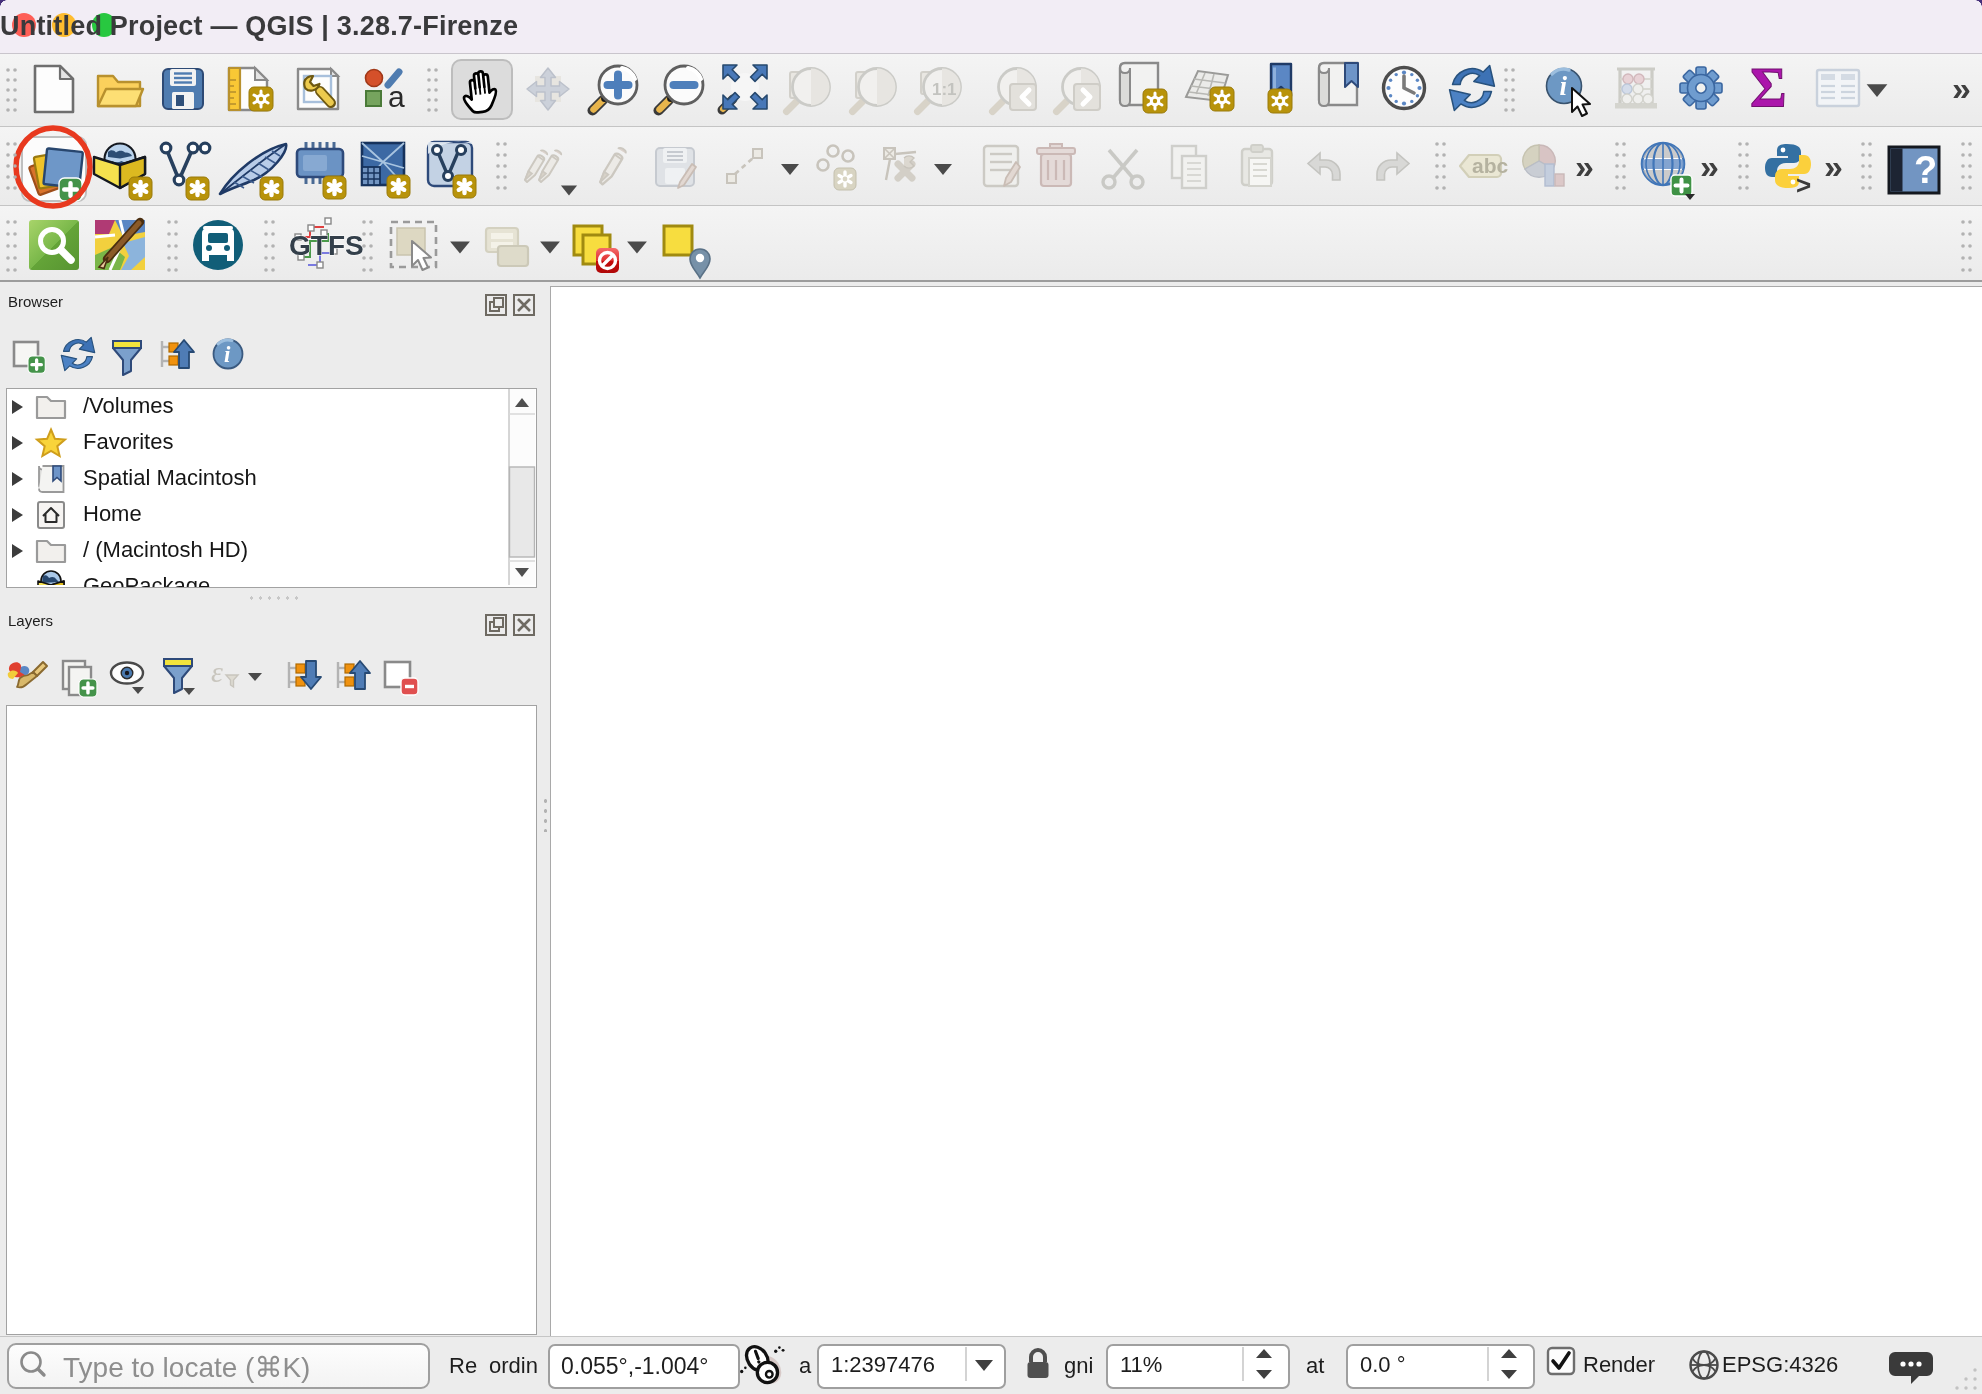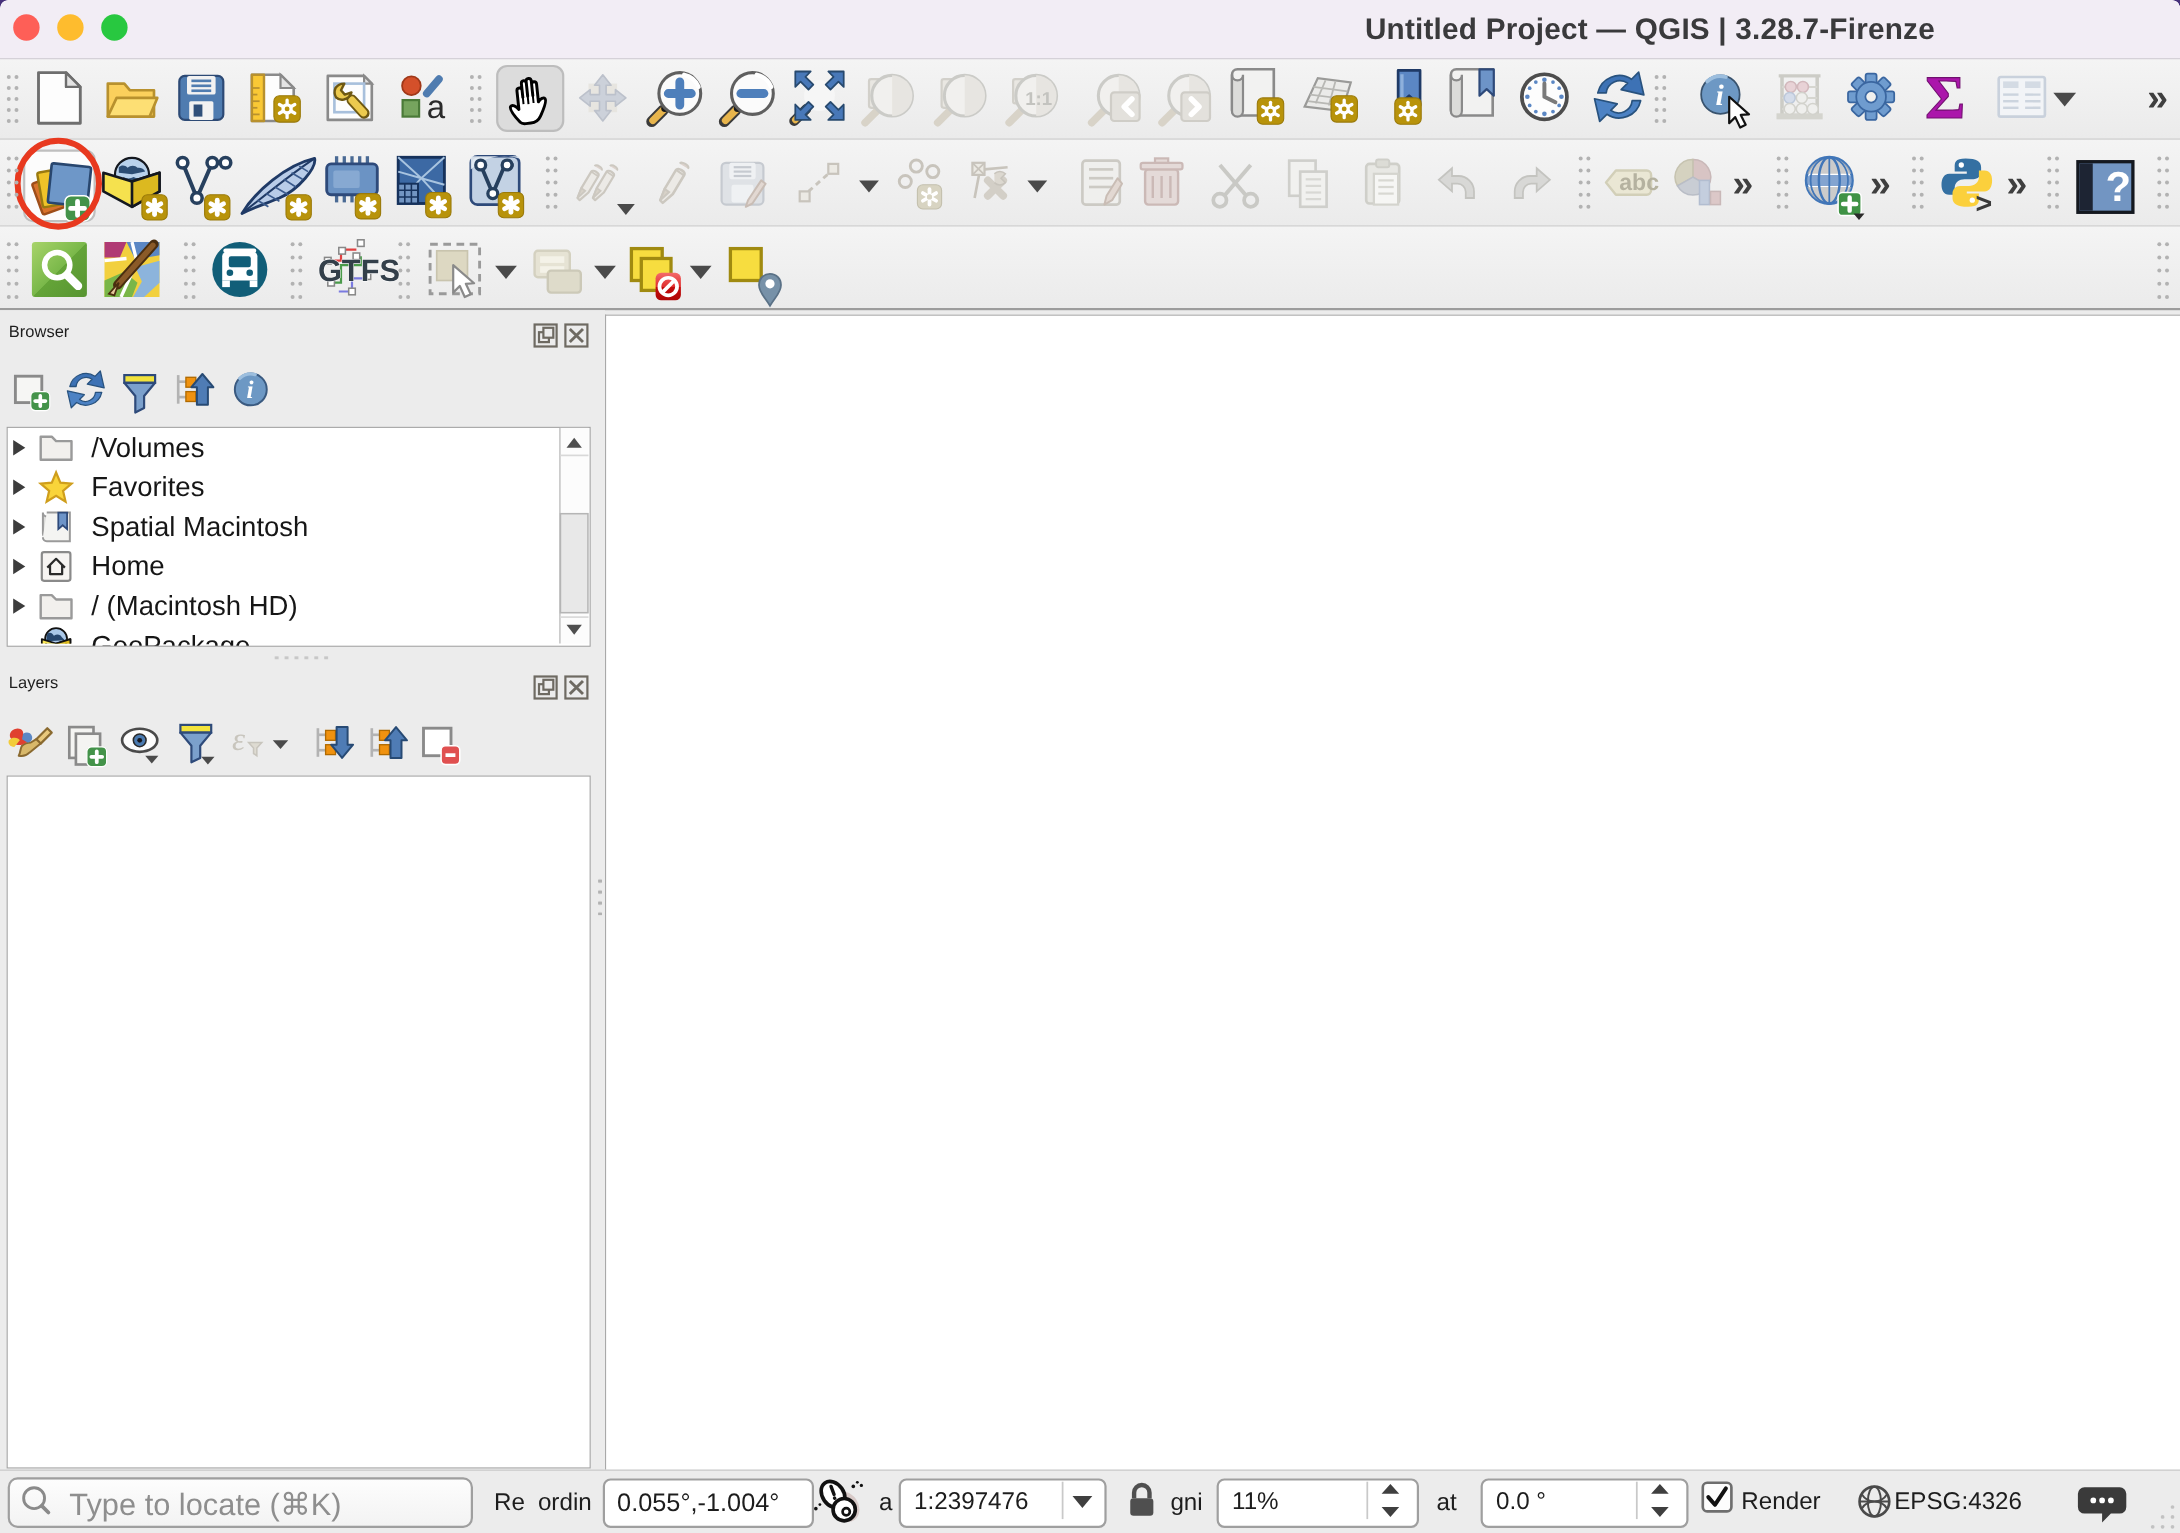--- a/index.html
+++ b/index.html
@@ -1,26 +1,26 @@
 <!DOCTYPE html>
 <html><head><meta charset="utf-8"><style>
 html,body{margin:0;padding:0}
 body{width:1982px;height:1394px;position:relative;font-family:"Liberation Sans",sans-serif;background:#ececec;overflow:hidden}
 #titlebar{position:absolute;left:0;top:0;width:1982px;height:53px;background:#f2edf5;border-bottom:1px solid #c9c5cc}
-#title{position:absolute;left:0;top:11px;width:1759px;text-align:right;font-size:27px;font-weight:bold;color:#3a3a3c;letter-spacing:.2px}
+#title{position:absolute;left:0;top:11px;width:1759px;text-align:left;font-size:27px;font-weight:bold;color:#3a3a3c;letter-spacing:.2px}
 .tl{position:absolute;top:13px;width:24px;height:24px;border-radius:50%}
 .corner{position:absolute;top:0;width:7px;height:7px}
 #row1{position:absolute;left:0;top:54px;width:1982px;height:72px;background:linear-gradient(#f4f4f4,#ebebeb);border-bottom:1px solid #c4c4c4}
 #row2{position:absolute;left:0;top:127px;width:1982px;height:78px;background:linear-gradient(#f4f4f4,#ebebeb);border-bottom:1px solid #c4c4c4}
 #row3{position:absolute;left:0;top:206px;width:1982px;height:74px;background:linear-gradient(#f4f4f4,#ebebeb);border-bottom:2px solid #9c9c9c}
 #dock{position:absolute;left:0;top:282px;width:550px;height:1054px;background:#ececec}
 #canvas{position:absolute;left:550px;top:286px;width:1431px;height:1050px;background:#ffffff;border-left:1px solid #a9a9a9;border-top:1px solid #a9a9a9}
 #statusbar{position:absolute;left:0;top:1336px;width:1982px;height:58px;background:#ececec;border-top:1px solid #c6c6c6}
 .ptitle{position:absolute;font-size:15px;color:#1d1d1d}
-.treetext{position:absolute;font-size:25px;color:#161616;white-space:nowrap}
+.treetext{position:absolute;font-size:22px;color:#161616;white-space:nowrap}
 .white{background:#fff;border:1px solid #a2a2a2;position:absolute}
 .stxt{position:absolute;font-size:22px;color:#1d1d1d;white-space:nowrap}
 .sbox{position:absolute;background:#fff;border:2px solid #9f9f9f;border-radius:7px}
 .dots{position:absolute;width:13px;background-image:radial-gradient(circle,#b2b2b2 1.7px,rgba(0,0,0,0) 1.9px);background-size:7px 10px;background-position:1px 1px}
 .hdots{position:absolute;height:8px;background-image:radial-gradient(circle,#c7c7c7 1.6px,rgba(0,0,0,0) 1.8px);background-size:9px 8px}
 svg{position:absolute;overflow:visible}
 </style></head><body>
 
 <div id="titlebar">
   <div class="corner" style="left:0;background:radial-gradient(circle at 7px 7px,rgba(0,0,0,0) 6.5px,#46307a 7px)"></div>

